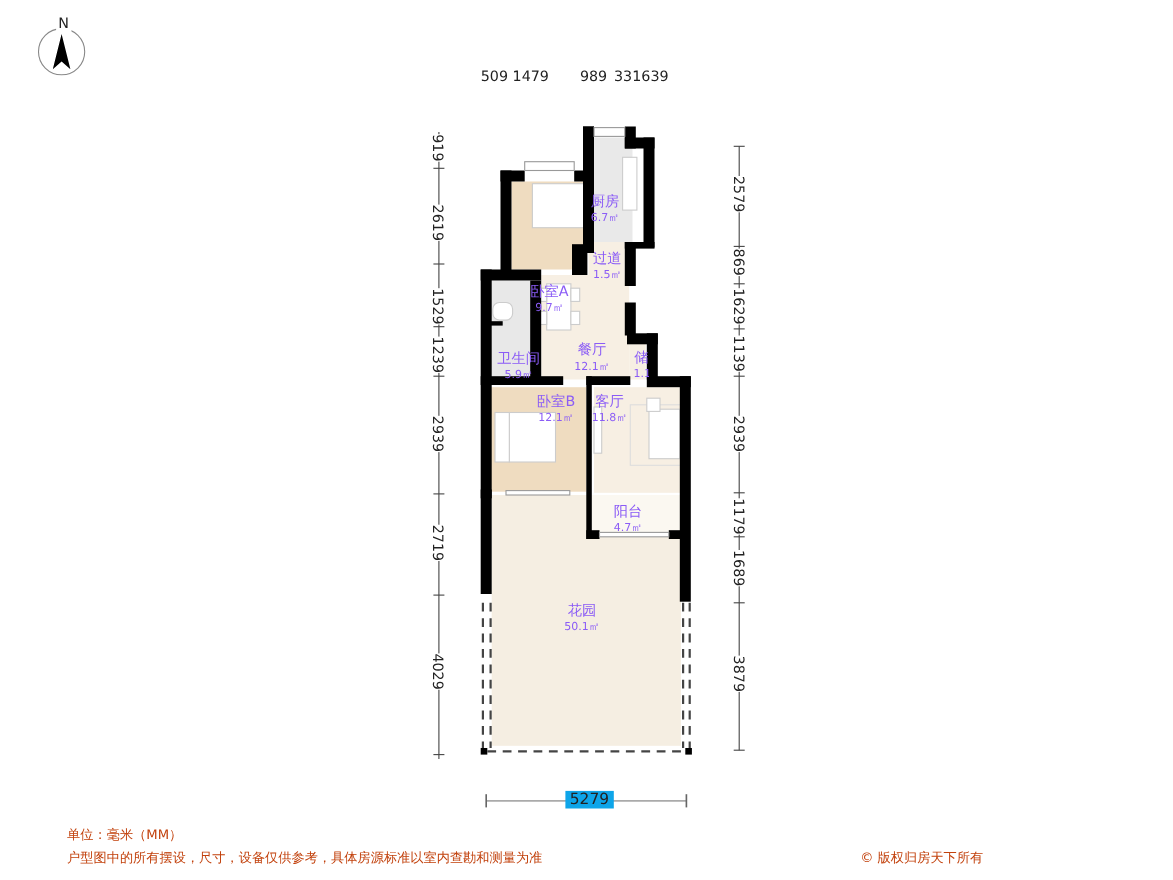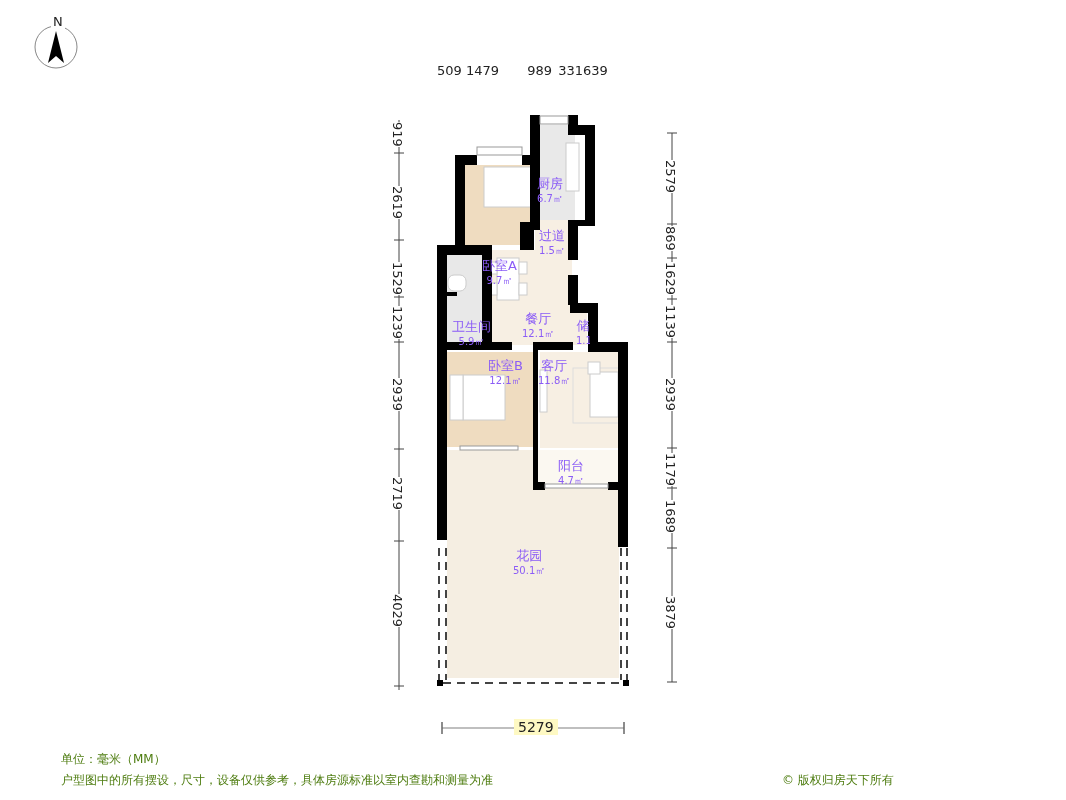--- a/index.html
+++ b/index.html
@@ -2,25 +2,25 @@
 <html><head>
 <meta charset="utf-8">
 <style>
   html, body { margin: 0; padding: 0; background: #ffffff; }
   body { width: 1066px; height: 800px; position: relative; overflow: hidden;
          font-family: "DejaVu Sans", "Liberation Sans", sans-serif; color: #222; }
   .abs { position: absolute; }
   .compass { left: 33px; top: 18px; width: 46px; height: 52px; }
   .dim-top { top: 63px; left: 437px; font-size: 13px; color: #222; white-space: nowrap; letter-spacing: 0px; }
   .dim-v { font-size: 13px; color: #222; writing-mode: vertical-rl; white-space: nowrap; }
-  .dim-bottom { top: 719px; left: 514px; font-size: 14px; background: #fef9c3; padding: 0 4px; }
+  .dim-bottom { top: 719px; left: 514px; font-size: 14px; background: #0ea5e9; padding: 0 4px; }
   svg.plan { position: absolute; left: 0; top: 0; }
   .room-label { position: absolute; font-size: 13px; color: #8b5cf6; text-align: center; line-height: 15px; white-space: nowrap; }
   .room-area { display: block; font-size: 10px; text-align: center; }
-  .footer-line { font-size: 12px; color: #4d7c0f; white-space: nowrap; }
+  .footer-line { font-size: 12px; color: #c2410c; white-space: nowrap; }
 </style>
 </head>
 <body>
 
 <div class="abs compass">
   <svg width="46" height="52" viewBox="0 0 46 52">
     <circle cx="23" cy="29" r="21" fill="none" stroke="#888" stroke-width="1"></circle>
     <polygon points="23,13 31,45 23,38 15,45" fill="#000"></polygon>
   </svg>
   <span class="abs" style="left:18px; top:-4px; font-size:13px; background:#fff; padding:0 2px;">N</span>

